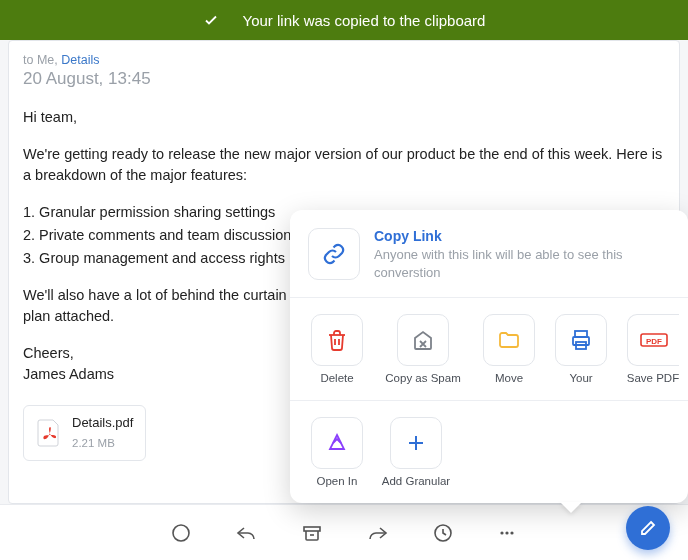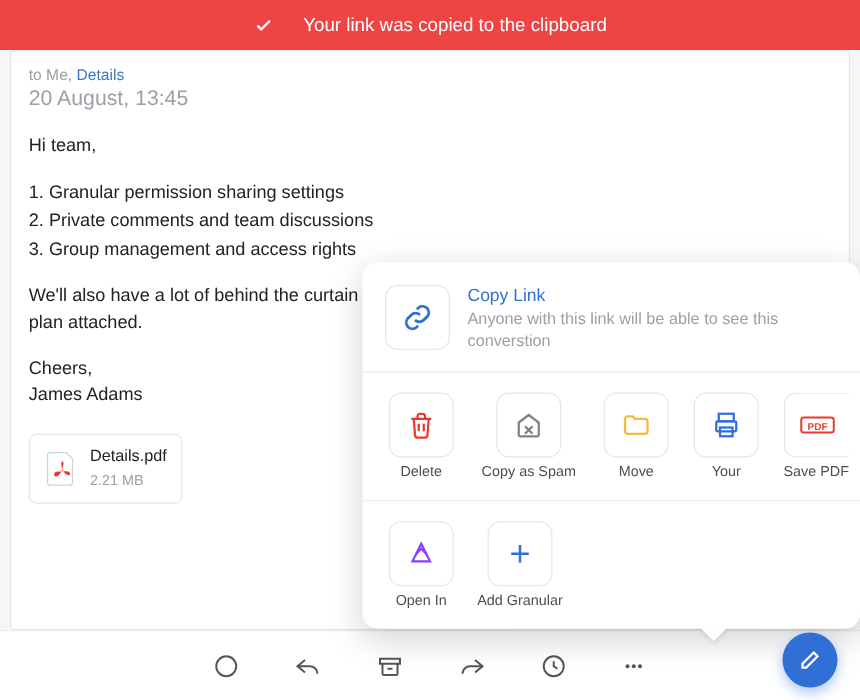--- a/index.html
+++ b/index.html
@@ -1,19 +1,19 @@
 <!DOCTYPE html>
 <html><head>
 <meta charset="utf-8">
 <style>
   * { box-sizing: border-box; margin: 0; padding: 0; }
   html, body { width: 688px; height: 560px; font-family: -apple-system, "Helvetica Neue", Arial, sans-serif; background: #f5f6f8; overflow: hidden; }
   .toast {
     position: absolute; top: 0; left: 0; right: 0; height: 40px;
-    background: #ef4444; color: #fff; display: flex; align-items: center; justify-content: center;
+    background: #4d7c0f; color: #fff; display: flex; align-items: center; justify-content: center;
     font-size: 15px; z-index: 10; gap: 16px;
   }
   .toast .check { margin-right: 8px; }
   .header-area {
     position: absolute; top: 0; left: 0; right: 0; height: 40px;
     display: flex; align-items: center; padding: 0 14px; justify-content: space-between;
     z-index: 5;
   }
   .sender-name { color: #3b78c9; font-size: 16px; font-weight: 600; opacity: 0.9;}
   .share-icon { color: #3b78c9; opacity: 0.9; }
@@ -48,21 +48,21 @@
     border-top: 11px solid #fff;
     filter: drop-shadow(0 2px 2px rgba(0,0,0,0.1));
   }
   .pop-top {
     display: flex; gap: 14px; padding: 18px 18px 16px 18px; align-items: flex-start;
   }
   .iconbox {
     width: 52px; height: 52px; border: 1px solid #e3e6eb; border-radius: 10px;
     display: flex; align-items: center; justify-content: center; flex-shrink: 0;
   }
-  .copy-title { color: #2f6fd6; font-size: 14px; font-weight: 400; margin-bottom: 2px; }
+  .copy-title { color: #2f6fd6; font-size: 14px; font-weight: 700; margin-bottom: 2px; }
   .copy-desc { color: #9aa0a8; font-size: 13px; line-height: 1.35; }
   .divider { height: 1px; background: #eceef2; }
   .act-row { display: flex; gap: 14px; padding: 16px 18px; overflow: hidden; }
   .act-item { display: flex; flex-direction: column; align-items: center; width: 58px; flex-shrink: 0; }
   .act-item.wide { width: 86px; }
   .act-label { font-size: 11.5px; color: #4a4f57; margin-top: 6px; text-align: center; white-space: nowrap; }
 
   .toolbar {
     position: absolute; bottom: 0; left: 0; right: 0; height: 56px; background: #fff;
     display: flex; align-items: center; justify-content: center; gap: 44px;
@@ -101,20 +101,21 @@
 
 <div class="card">
   <div class="meta-line">
     <span>to Me,</span>
     <span class="details">Details</span>
   </div>
   <div class="date-line">20 August, 13:45</div>
 
   <div class="body">
     <p>Hi team,</p>
+    <p>We're getting ready to release the new major version of our product be the end of this week. Here is a breakdown of the major features:</p>
     <div class="list">
       <div>1. Granular permission sharing settings</div>
       <div>2. Private comments and team discussions</div>
       <div>3. Group management and access rights</div>
     </div>
     <p>We'll also have a lot of behind the curtain improvements and fixes. Here is a detailed engineering plan attached.</p>
     <p>
       <span>Cheers,</span><br>
       <span>James Adams</span>
     </p>

